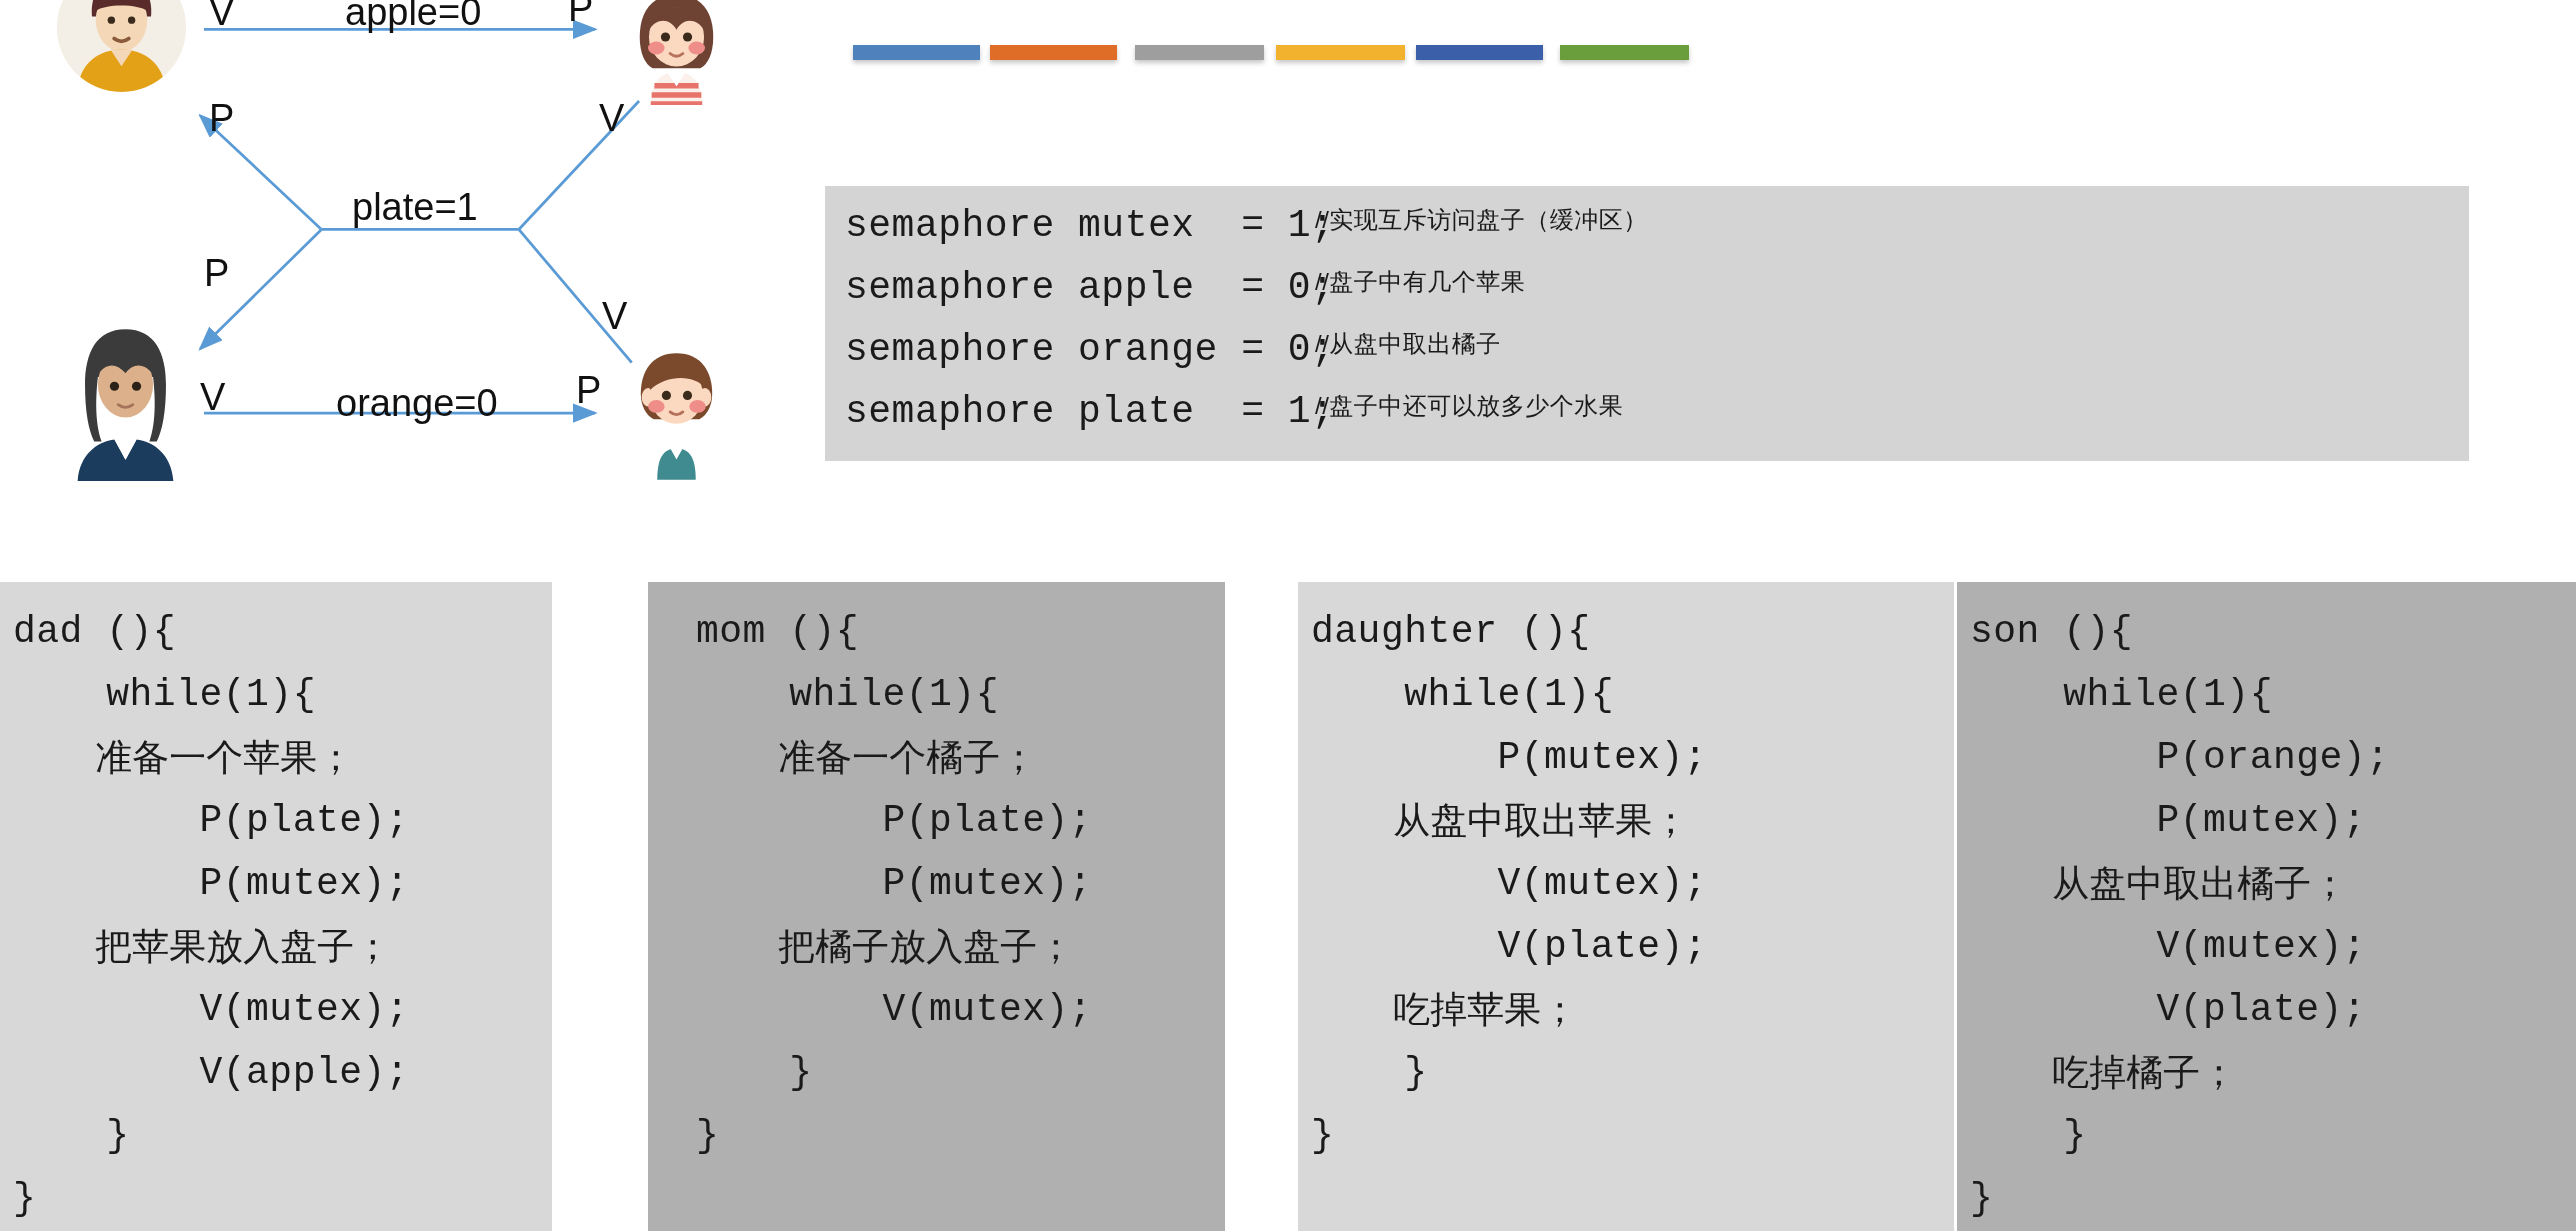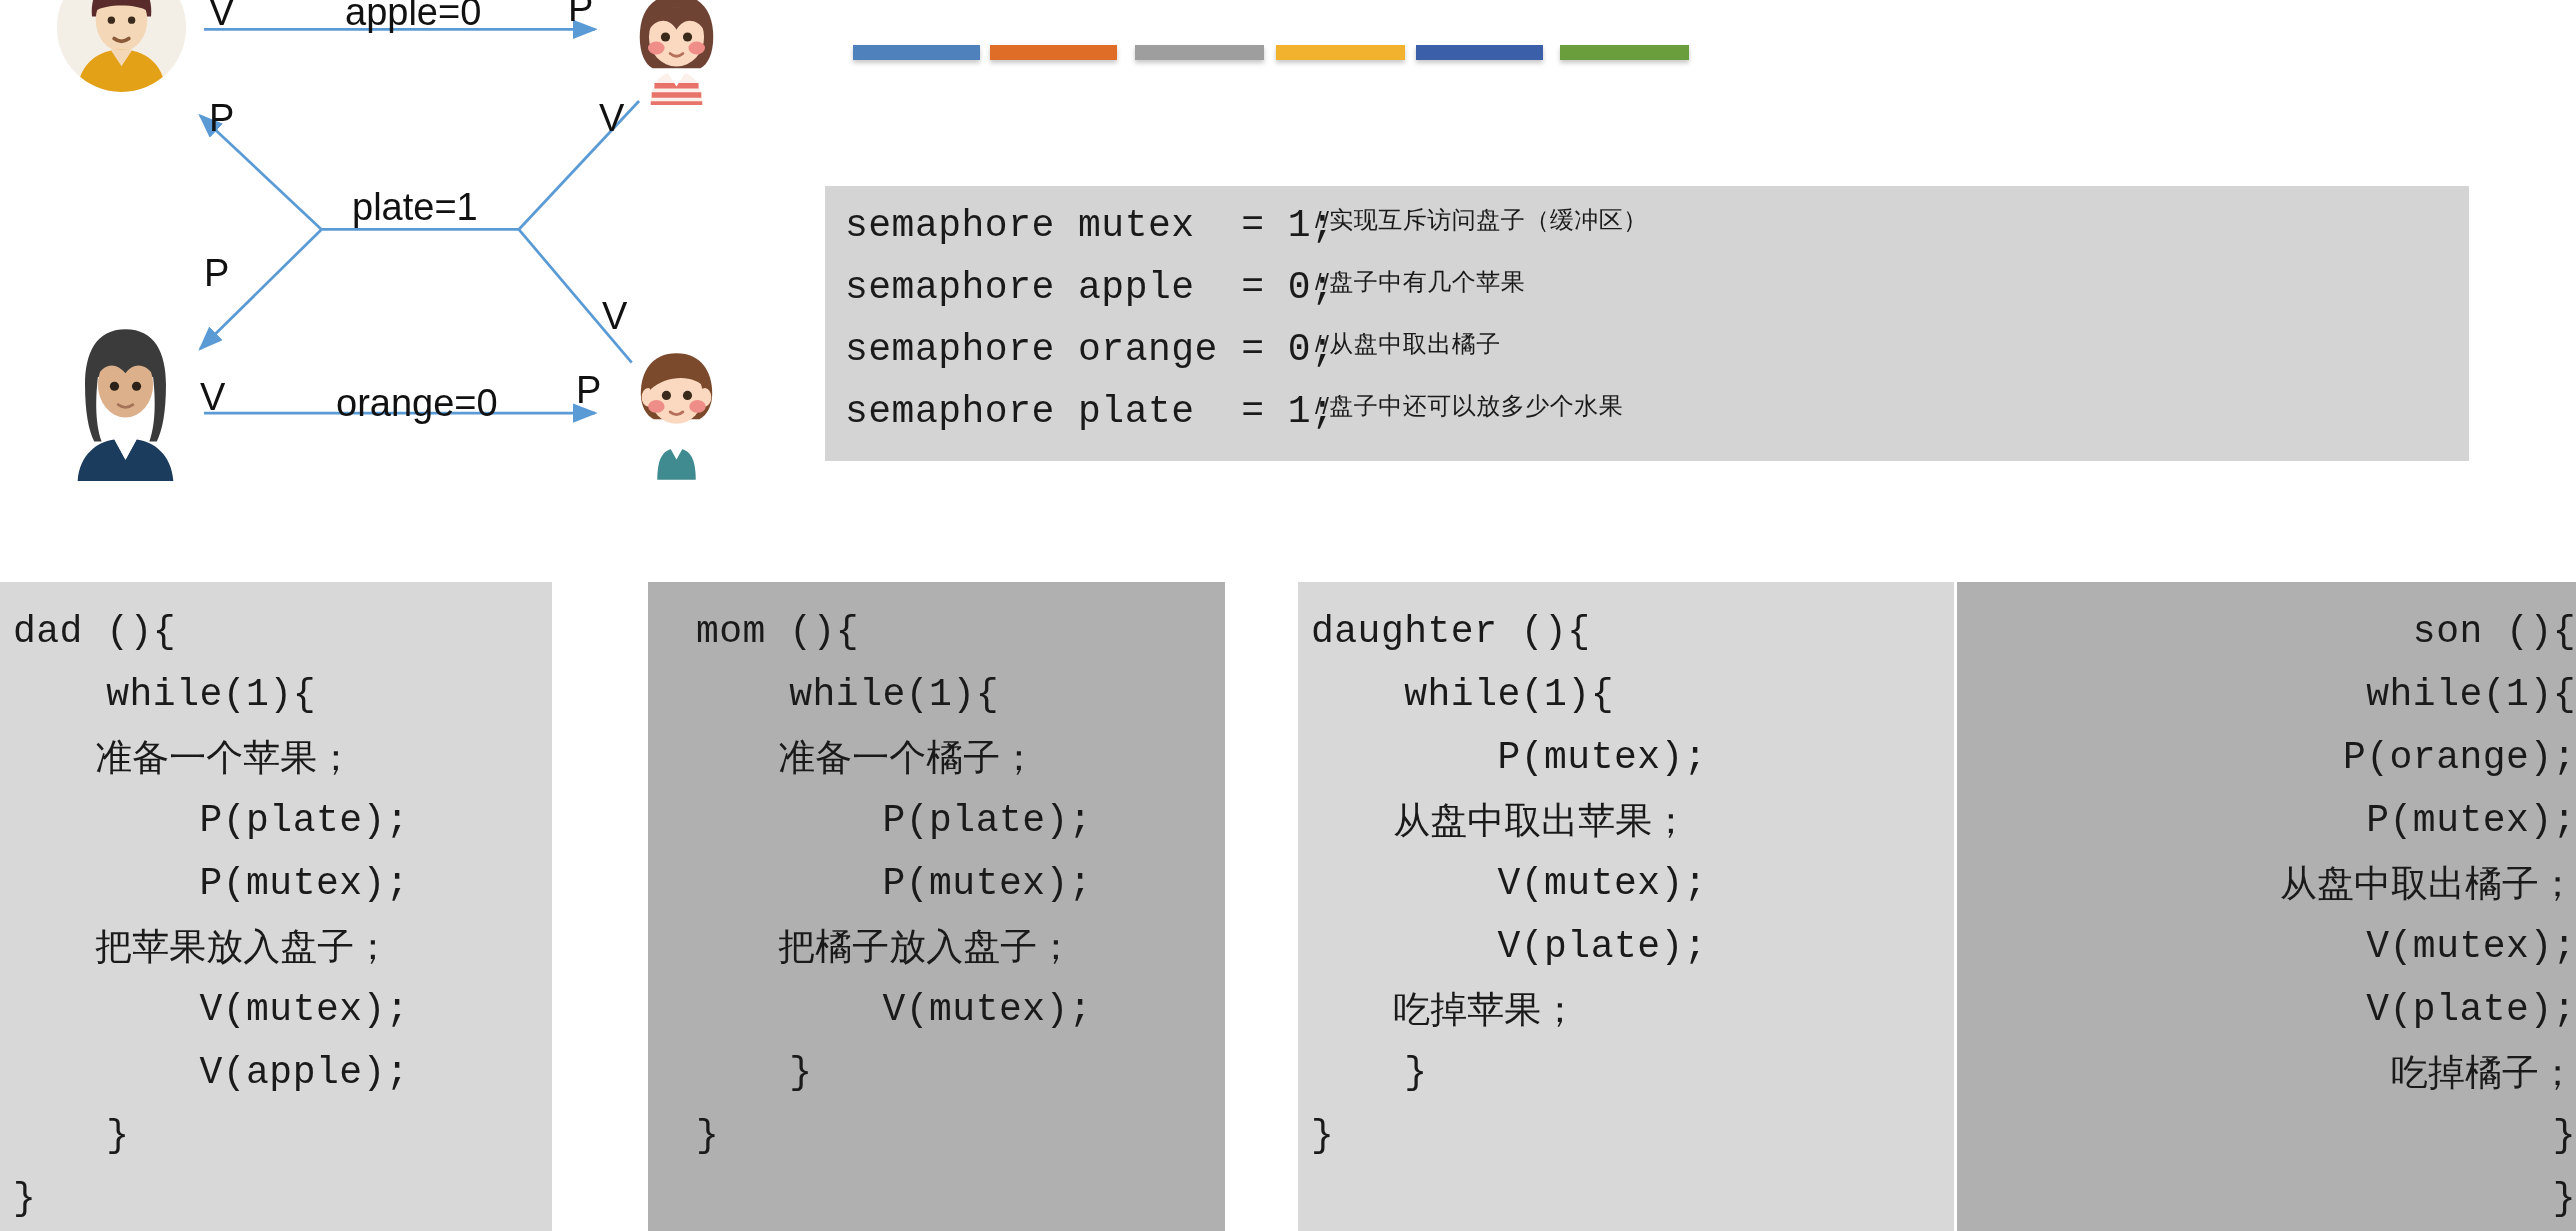--- a/index.html
+++ b/index.html
@@ -274,21 +274,21 @@
         <div class="code-line">daughter (){</div>
         <div class="code-line">    while(1){</div>
         <div class="code-line">        P(mutex);</div>
         <div class="code-line cjk">        从盘中取出苹果；</div>
         <div class="code-line">        V(mutex);</div>
         <div class="code-line">        V(plate);</div>
         <div class="code-line cjk">        吃掉苹果；</div>
         <div class="code-line">    }</div>
         <div class="code-line">}</div>
       </div>
-      <div class="panel dark" style="left: 1957px; width: 619px; text-align: right;">
+      <div class="panel dark" style="left: 1957px; width: 619px;">
         <div class="code-line">son (){</div>
         <div class="code-line">    while(1){</div>
         <div class="code-line">        P(orange);</div>
         <div class="code-line">        P(mutex);</div>
         <div class="code-line cjk">        从盘中取出橘子；</div>
         <div class="code-line">        V(mutex);</div>
         <div class="code-line">        V(plate);</div>
         <div class="code-line cjk">        吃掉橘子；</div>
         <div class="code-line">    }</div>
         <div class="code-line">}</div>

